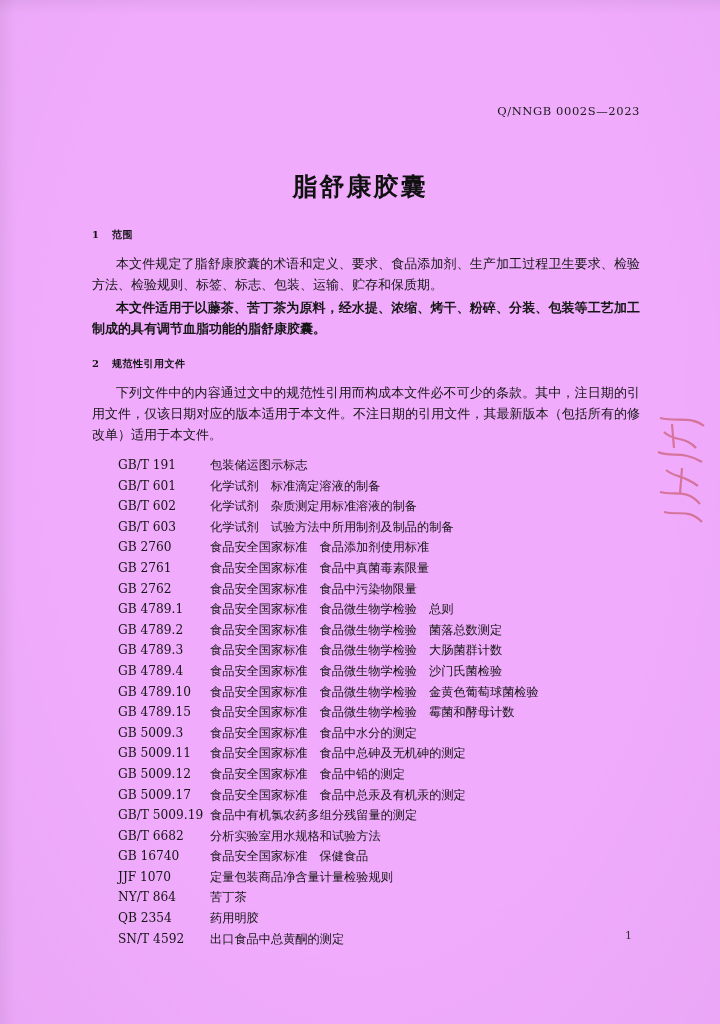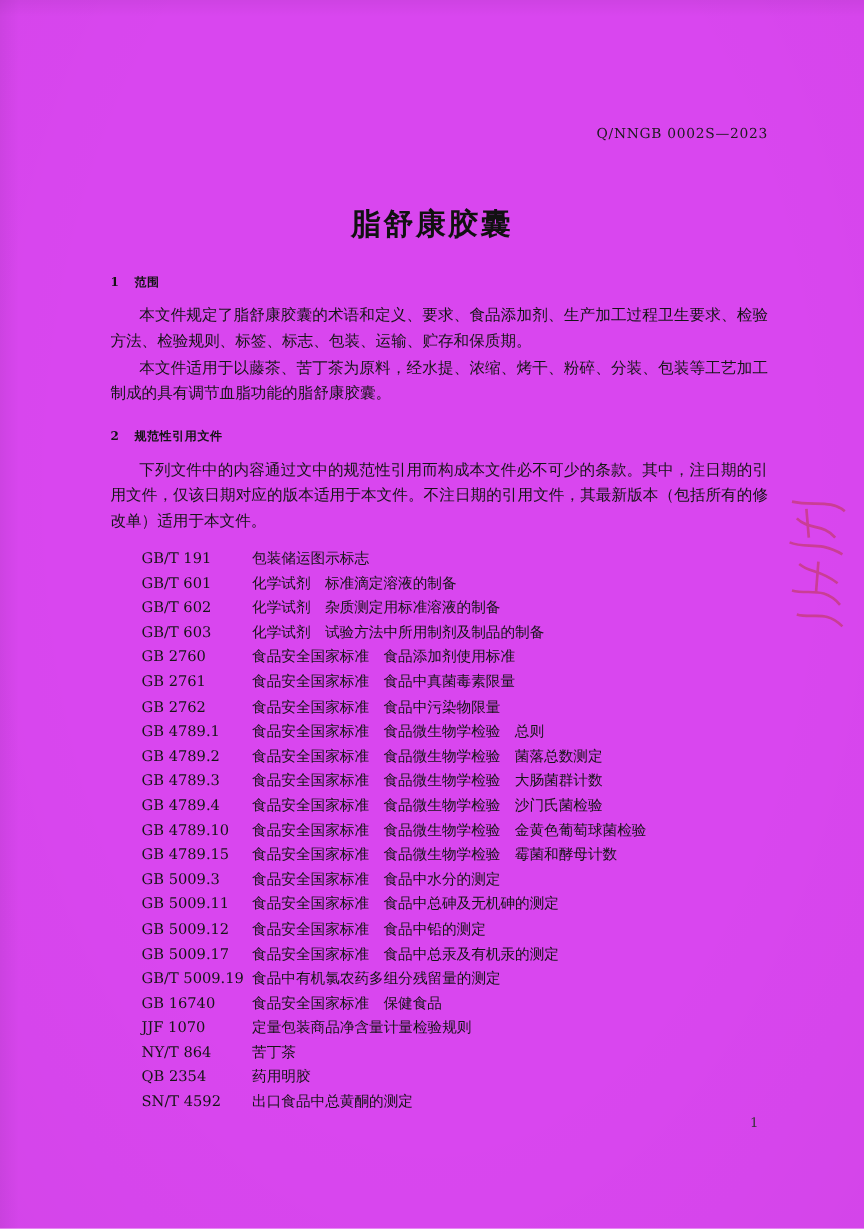--- a/index.html
+++ b/index.html
@@ -11,21 +11,21 @@
     width: 720px;
     height: 1024px;
     font-family: "DejaVu Serif", "Liberation Serif", serif;
     color: #1a1a1a;
     position: relative;
     overflow: hidden;
   }
   .page {
     position: absolute;
     inset: 0;
-    background: #d946ef;
+    background: #f0abfc;
     padding-left: 44px;
   }
   
   .page::before {
     content: "";
     position: absolute;
     inset: 0;
     background:
       radial-gradient(ellipse at 50% 40%, rgba(255,255,255,0) 60%, rgba(0,0,0,0.025) 100%);
     pointer-events: none;
@@ -70,20 +70,21 @@
   .para {
     font-size: 13px;
     line-height: 21px;
     text-align: justify;
     margin: 0 0 2px 0;
     text-indent: 24px;
     color: #161616;
   }
   .gap-after {
     margin-bottom: 18px;
+    font-weight: bold;
   }
   .ref-list {
     margin: 10px 0 0 0;
     padding: 0;
     list-style: none;
   }
   .ref-item {
     font-size: 12.2px;
     line-height: 20.6px;
     padding-left: 26px;
@@ -176,20 +177,21 @@
         <li class="ref-item"><span class="code">GB 4789.2</span><span class="t1">食品安全国家标准</span><span class="t2">食品微生物学检验</span><span class="t3">菌落总数测定</span></li>
         <li class="ref-item"><span class="code">GB 4789.3</span><span class="t1">食品安全国家标准</span><span class="t2">食品微生物学检验</span><span class="t3">大肠菌群计数</span></li>
         <li class="ref-item"><span class="code">GB 4789.4</span><span class="t1">食品安全国家标准</span><span class="t2">食品微生物学检验</span><span class="t3">沙门氏菌检验</span></li>
         <li class="ref-item"><span class="code">GB 4789.10</span><span class="t1">食品安全国家标准</span><span class="t2">食品微生物学检验</span><span class="t3">金黄色葡萄球菌检验</span></li>
         <li class="ref-item"><span class="code">GB 4789.15</span><span class="t1">食品安全国家标准</span><span class="t2">食品微生物学检验</span><span class="t3">霉菌和酵母计数</span></li>
         <li class="ref-item"><span class="code">GB 5009.3</span><span class="t1">食品安全国家标准</span><span class="t2">食品中水分的测定</span></li>
         <li class="ref-item"><span class="code">GB 5009.11</span><span class="t1">食品安全国家标准</span><span class="t2">食品中总砷及无机砷的测定</span></li>
         <li class="ref-item"><span class="code">GB 5009.12</span><span class="t1">食品安全国家标准</span><span class="t2">食品中铅的测定</span></li>
         <li class="ref-item"><span class="code">GB 5009.17</span><span class="t1">食品安全国家标准</span><span class="t2">食品中总汞及有机汞的测定</span></li>
         <li class="ref-item"><span class="code">GB/T 5009.19</span><span class="t1">食品中有机氯农药多组分残留量的测定</span></li>
+        <li class="ref-item"><span class="code">GB/T 6682</span><span class="t1">分析实验室用水规格和试验方法</span></li>
         <li class="ref-item"><span class="code">GB 16740</span><span class="t1">食品安全国家标准</span><span class="t2">保健食品</span></li>
         <li class="ref-item"><span class="code">JJF 1070</span><span class="t1">定量包装商品净含量计量检验规则</span></li>
         <li class="ref-item"><span class="code">NY/T 864</span><span class="t1">苦丁茶</span></li>
         <li class="ref-item"><span class="code">QB 2354</span><span class="t1">药用明胶</span></li>
         <li class="ref-item"><span class="code">SN/T 4592</span><span class="t1">出口食品中总黄酮的测定</span></li>
       </ul>
   </div>
 
   <div class="page-num">1</div>
 

